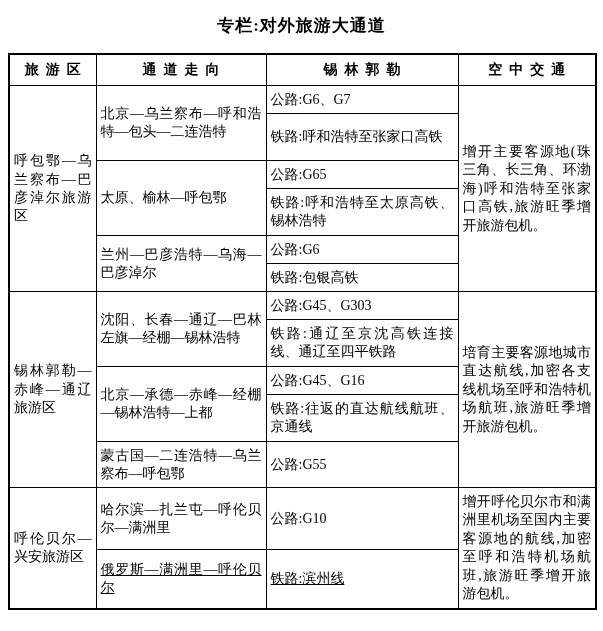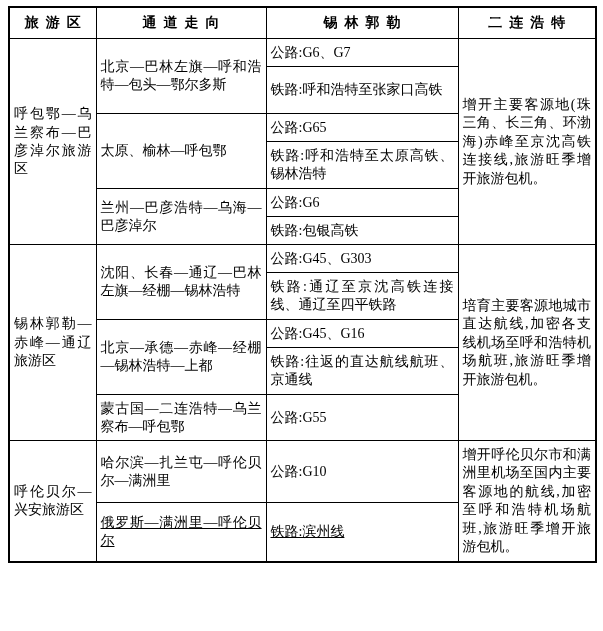--- a/index.html
+++ b/index.html
@@ -55,43 +55,44 @@
   tr.r-d  { height: 47px; }  
   tr.r-m  { height: 46px; }  
   tr.r-l  { height: 62px; }  
   tr.r-l2 { height: 59px; text-decoration: underline; }
 </style>
 </head>
 <body>
 
 <div class="page">
 
+  <div class="doc-title">专栏:对外旅游大通道</div>
 
   <table class="channel-table">
     <colgroup>
       <col style="width:87px">
       <col style="width:170px">
       <col style="width:192px">
       <col style="width:138px">
     </colgroup>
     <thead>
       <tr>
         <th>旅游区</th>
         <th>通道走向</th>
         <th>锡林郭勒</th>
-        <th>二连浩特</th>
+        <th>空中交通</th>
       </tr>
     </thead>
     <tbody>
 
       <tr class="r-s">
         <td rowspan="6" class="cell-text">呼包鄂—乌兰察布—巴彦淖尔旅游区</td>
-        <td rowspan="2" class="cell-text">北京—巴林左旗—呼和浩特—包头—鄂尔多斯</td>
+        <td rowspan="2" class="cell-text">北京—乌兰察布—呼和浩特—包头—二连浩特</td>
         <td class="cell-text">公路:G6、G7</td>
-        <td rowspan="6" class="cell-text">增开主要客源地(珠三角、长三角、环渤海)赤峰至京沈高铁连接线,旅游旺季增开旅游包机。</td>
+        <td rowspan="6" class="cell-text">增开主要客源地(珠三角、长三角、环渤海)呼和浩特至张家口高铁,旅游旺季增开旅游包机。</td>
       </tr>
       <tr class="r-d">
         <td class="cell-text">铁路:呼和浩特至张家口高铁</td>
       </tr>
       <tr class="r-s">
         <td rowspan="2" class="cell-text">太原、榆林—呼包鄂</td>
         <td class="cell-text">公路:G65</td>
       </tr>
       <tr class="r-d">
         <td class="cell-text">铁路:呼和浩特至太原高铁、锡林浩特</td>

